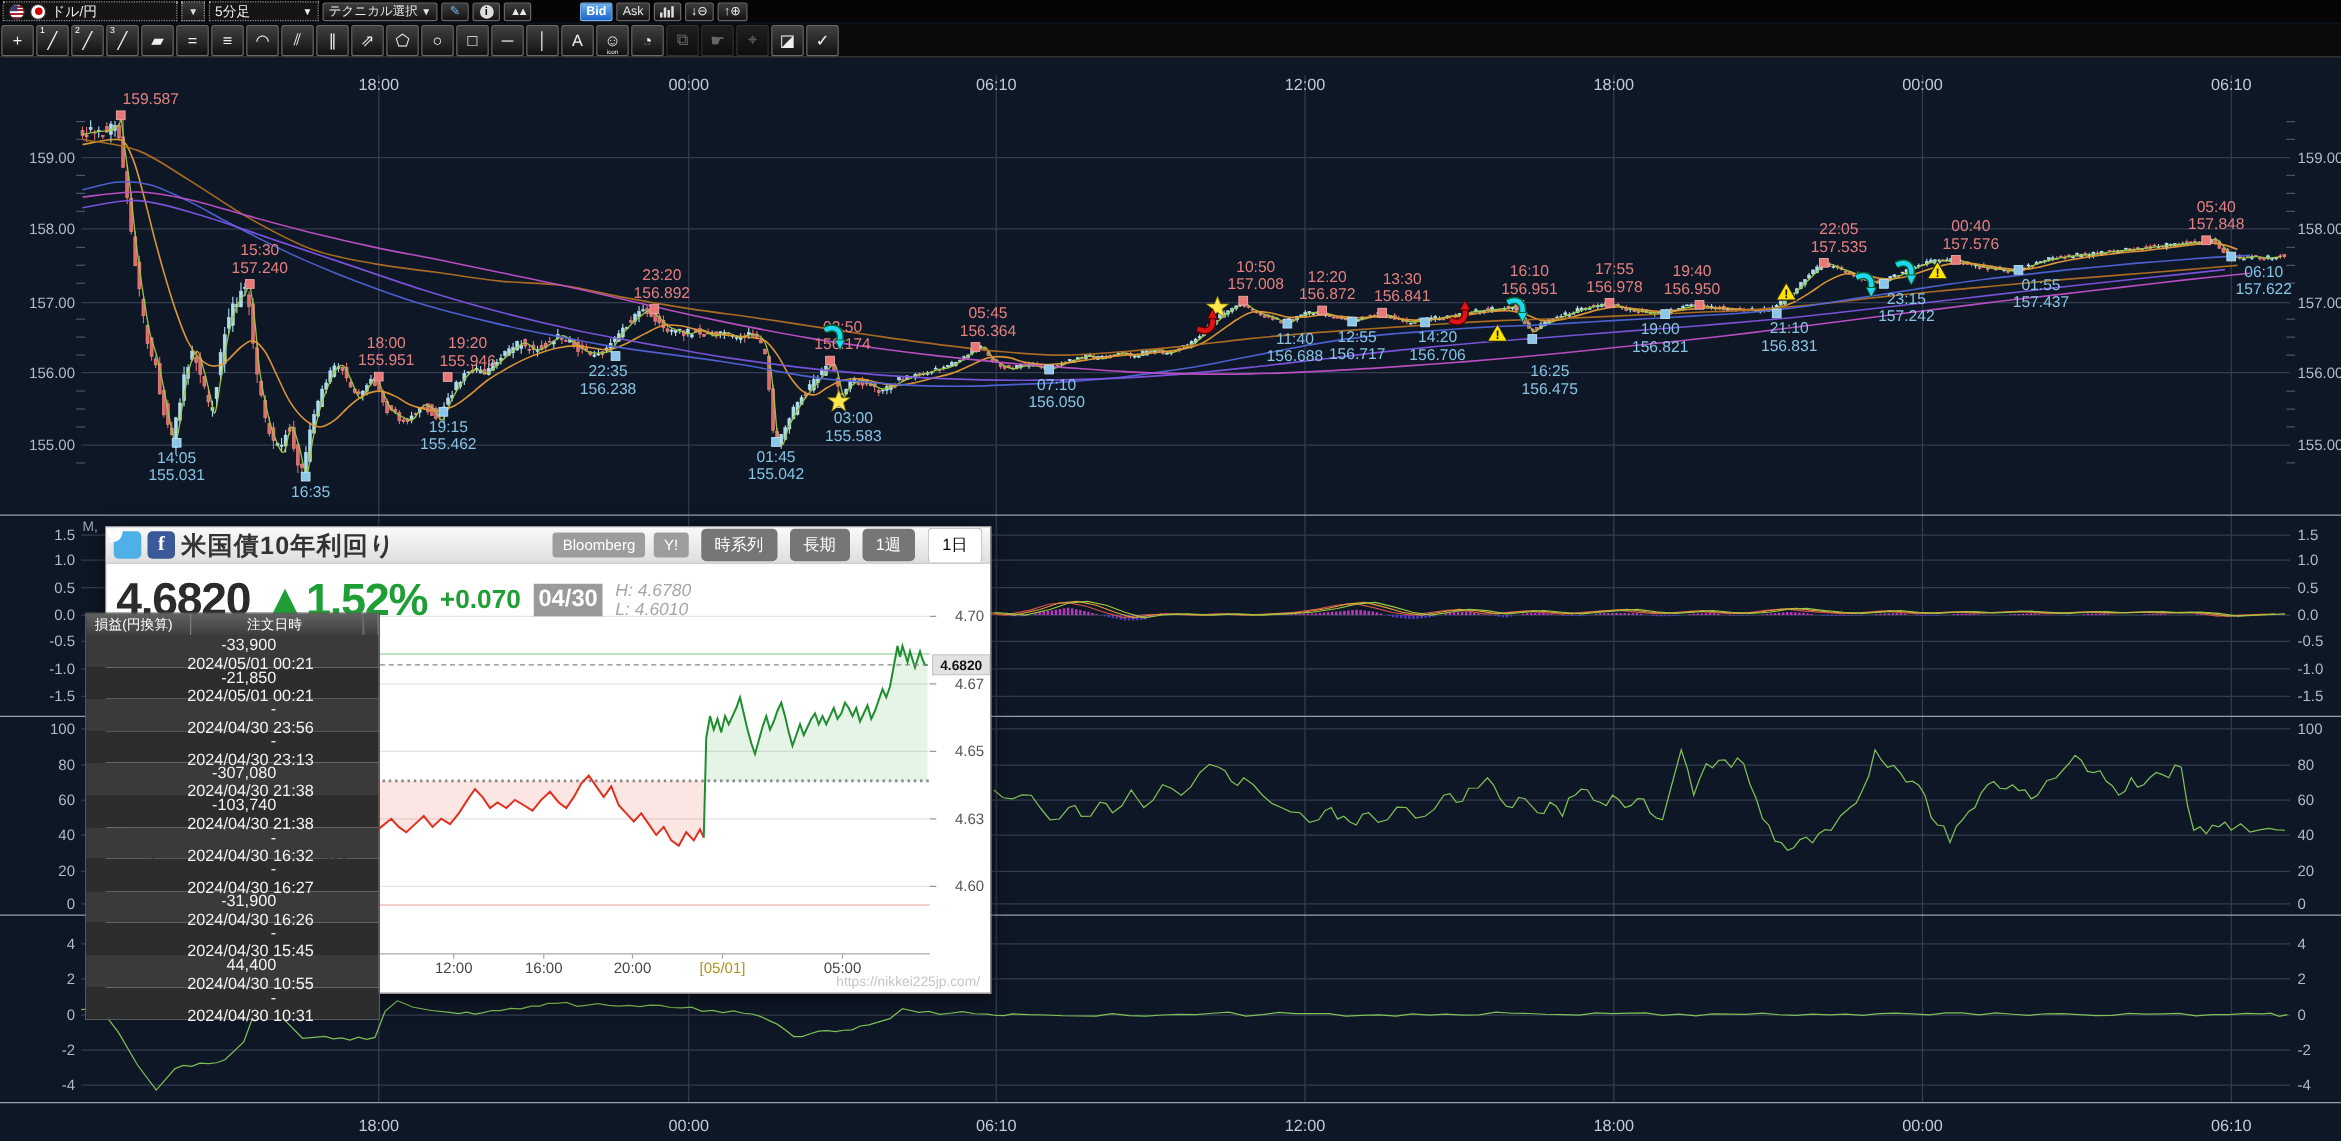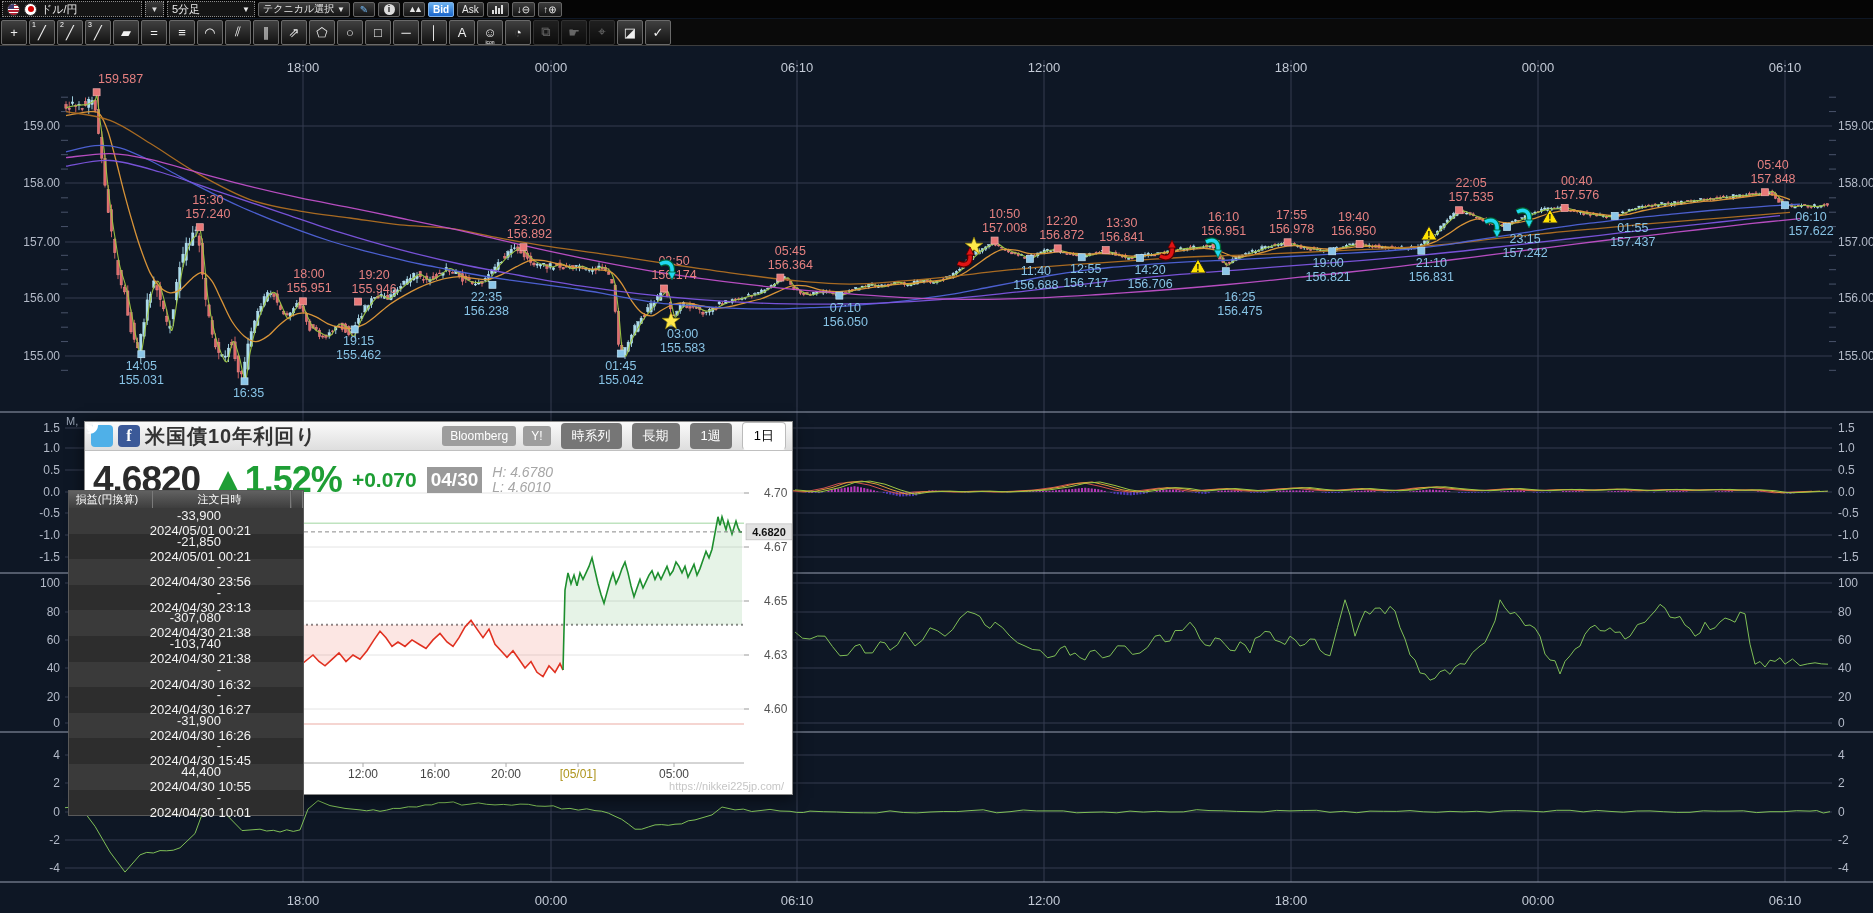--- a/index.html
+++ b/index.html
@@ -13,21 +13,21 @@
   .flag{width:11px;height:11px;border-radius:50%;display:inline-block;position:relative;overflow:hidden;border:1px solid #333;}
   .flag.us{background:repeating-linear-gradient(0deg,#b22234 0 1.5px,#fff 1.5px 3px);}
   .flag.us i{position:absolute;left:0;top:0;width:6px;height:5px;background:#3c3b6e;}
   .flag.jp{background:#fff;}
   .flag.jp i{position:absolute;left:2.5px;top:2.5px;width:6px;height:6px;border-radius:50%;background:#d30000;}
   .caretbtn{width:17px;height:14px;background:linear-gradient(#3a3a3a,#181818);border:1px dotted #999;
             color:#ddd;font-size:8px;display:flex;align-items:center;justify-content:center;}
   .tbtn{height:15px;min-width:22px;background:linear-gradient(#3c3c3c,#141414);border:1px solid #666;
         border-radius:2px;color:#e8e8e8;font-size:10px;display:flex;align-items:center;justify-content:center;
         padding:0 4px;box-sizing:border-box;}
-  .tbtn.blue{background:linear-gradient(#6cb2f0,#1a66cc);border-color:#7fb2e8;color:#fff;font-weight:bold;}
+  .tbtn.blue{background:linear-gradient(#6cb2f0,#1a66cc);border-color:#7fb2e8;color:#fff;font-weight:bold;margin-left:36px;}
   .vol-icon{display:inline-flex;align-items:flex-end;gap:1px;height:9px;}
   .vol-icon b{width:2px;background:#ddd;display:inline-block;}
   #tb2{position:absolute;left:0;top:19px;width:100%;height:27px;background:#0a0a0a;border-bottom:1px solid #3d3d3d;
        display:flex;align-items:center;gap:2px;padding:0 1px;box-sizing:border-box;}
   .dbtn{width:24px;height:23px;background:linear-gradient(#404040,#121212);border:1px solid #6a6a6a;border-radius:2px;
         color:#f0f0f0;font-size:13px;display:flex;align-items:center;justify-content:center;position:relative;}
   .dbtn.dis{opacity:.4;}
   .dbtn .sup{position:absolute;left:2px;top:0px;font-size:7px;color:#fff;}
   .dbtn .cap{position:absolute;left:0;right:0;bottom:-1px;font-size:5px;text-align:center;color:#fff;}
   
@@ -1984,17 +1984,17 @@
         <div class="c2">2024/04/30 15:45</div>
         <div class="c3"></div>
       </div>
       <div class="orow">
         <div class="c1">44,400</div>
         <div class="c2">2024/04/30 10:55</div>
         <div class="c3"></div>
       </div>
       <div class="orow">
         <div class="c1">-</div>
-        <div class="c2">2024/04/30 10:01</div>
+        <div class="c2">2024/04/30 10:31</div>
         <div class="c3"></div>
       </div>
     </div>
 </div>
 
 </body></html>

